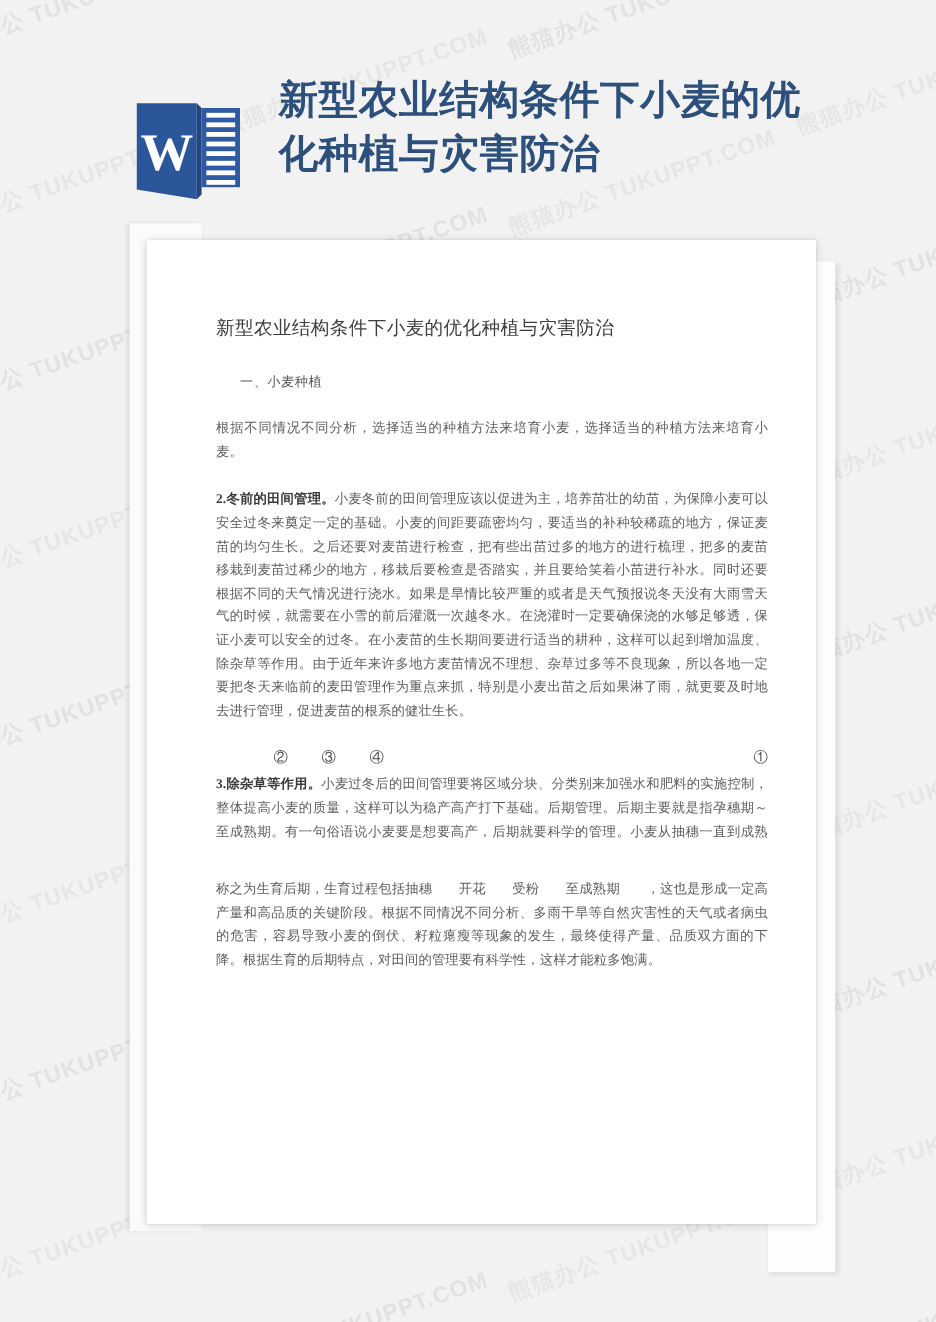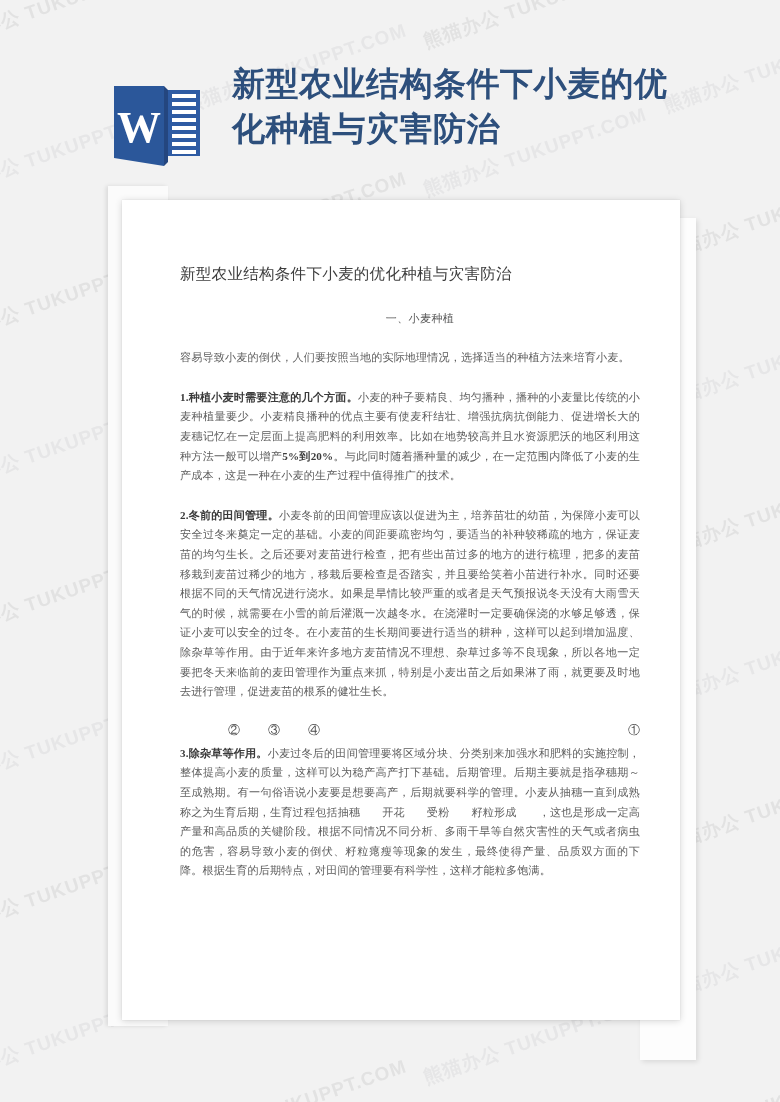--- a/index.html
+++ b/index.html
@@ -125,37 +125,36 @@
     color: #3d3d3d;
     letter-spacing: 0.3px;
     margin: 0 0 26px 0;
     line-height: 1.5;
   }
   .doc-heading {
     font-size: 11px;
     color: #555;
     margin: 0 0 22px 20px;
     letter-spacing: 0.4px;
-    text-align: center;
   }
   .doc-p {
     font-size: 11.1px;
     line-height: 19.6px;
     color: #5d5d5d;
     margin: 0 0 20px 0;
     text-align: justify;
     letter-spacing: 0.15px;
   }
   .doc-p b { color: #3c3c3c; font-weight: 700; }
   .num-label { font-weight: 700; color: #3a3a3a; }
   .wide-gap {
     display: inline-block;
     letter-spacing: 0.2px;
   }
-  .wide-gap span { display: inline-block; margin-right: 22px; }
+  .wide-gap span { display: inline-block; margin-right: 22px; margin-top: 28px; }
 
   
   .marker-row {
     position: relative;
     height: 20px;
     margin: 14px 0 2px 0;
     font-size: 12px;
     color: #4a4a4a;
   }
   .marker-row .m {
@@ -198,40 +197,37 @@
   <div class="header-title">新型农业结构条件下小麦的优化种植与灾害防治</div>
 </div>
 
 <div class="doc-page">
   <div class="doc-inner">
 
     <div class="doc-title">新型农业结构条件下小麦的优化种植与灾害防治</div>
 
     <div class="doc-heading">一、小麦种植</div>
 
-    <p class="doc-p">容易导致小麦的倒伏，人们要按照当地的实际地理情况，选择适当的种植方法来培育小麦。</p>
-
-    <p class="doc-p">
-      <span class="num-label">1.</span><span class="num-label">种植小麦时需要注意的几个方面。</span><span>小麦的种子要精良、均匀播种，播种的小麦量比传统的小麦种植量要少。小麦精良播种的优点主要有使麦秆结壮、增强抗病抗倒能力、促进增长大的麦穗记忆在一定层面上提高肥料的利用效率。比如在地势较高并且水资源肥沃的地区利用这种方法一般可以增产</span><b>5%到20%</b><span>。与此同时随着播种量的减少，在一定范围内降低了小麦的生产成本，这是一种在小麦的生产过程中值得推广的技术。</span>
-    </p>
+    <p class="doc-p">根据不同情况不同分析，选择适当的种植方法来培育小麦，选择适当的种植方法来培育小麦。</p>
+
 
     <p class="doc-p">
       <span class="num-label">2.</span><span class="num-label">冬前的田间管理。</span><span>小麦冬前的田间管理应该以促进为主，培养苗壮的幼苗，为保障小麦可以安全过冬来奠定一定的基础。小麦的间距要疏密均匀，要适当的补种较稀疏的地方，保证麦苗的均匀生长。之后还要对麦苗进行检查，把有些出苗过多的地方的进行梳理，把多的麦苗移栽到麦苗过稀少的地方，移栽后要检查是否踏实，并且要给笑着小苗进行补水。同时还要根据不同的天气情况进行浇水。如果是旱情比较严重的或者是天气预报说冬天没有大雨雪天气的时候，就需要在小雪的前后灌溉一次越冬水。在浇灌时一定要确保浇的水够足够透，保证小麦可以安全的过冬。在小麦苗的生长期间要进行适当的耕种，这样可以起到增加温度、除杂草等作用。由于近年来许多地方麦苗情况不理想、杂草过多等不良现象，所以各地一定要把冬天来临前的麦田管理作为重点来抓，特别是小麦出苗之后如果淋了雨，就更要及时地去进行管理，促进麦苗的根系的健壮生长。</span>
     </p>
 
     <div class="marker-row">
       <span class="m m2">②</span>
       <span class="m m3">③</span>
       <span class="m m4">④</span>
       <span class="m m1">①</span>
     </div>
 
     <p class="doc-p">
       <span class="num-label">3.</span><span class="num-label">除杂草等作用。</span><span>小麦过冬后的田间管理要将区域分块、分类别来加强水和肥料的实施控制，整体提高小麦的质量，这样可以为稳产高产打下基础。后期管理。后期主要就是指孕穗期～至成熟期。有一句俗语说小麦要是想要高产，后期就要科学的管理。小麦从抽穗一直到成熟称之为生育后期，生育过程包括</span><span class="wide-gap">
-        <span>抽穗</span><span>开花</span><span>受粉</span><span>籽粒形成</span>
+        <span>抽穗</span><span>开花</span><span>受粉</span><span>至成熟期</span>
       </span><span>，这也是形成一定高产量和高品质的关键阶段。根据不同情况不同分析、多雨干旱等自然灾害性的天气或者病虫的危害，容易导致小麦的倒伏、籽粒瘪瘦等现象的发生，最终使得产量、品质双方面的下降。根据生育的后期特点，对田间的管理要有科学性，这样才能粒多饱满。</span>
     </p>
 
   </div>
 </div>
 
 <div class="watermark-layer">
     <div class="wm" style="left: -60px; top: 30px;">熊猫办公 TUKUPPT.COM</div>
     <div class="wm faint" style="left: 180px; top: 94px;">熊猫办公 TUKUPPT.COM</div>
     <div class="wm" style="left: 420px; top: 30px;">熊猫办公 TUKUPPT.COM</div>

